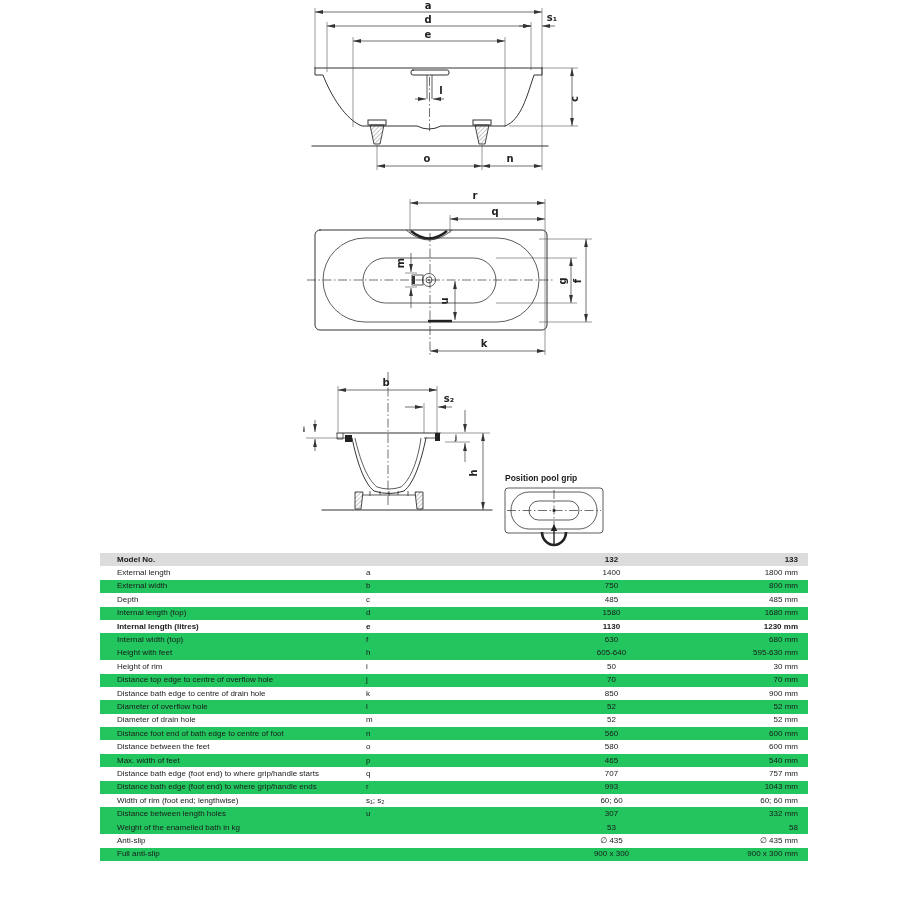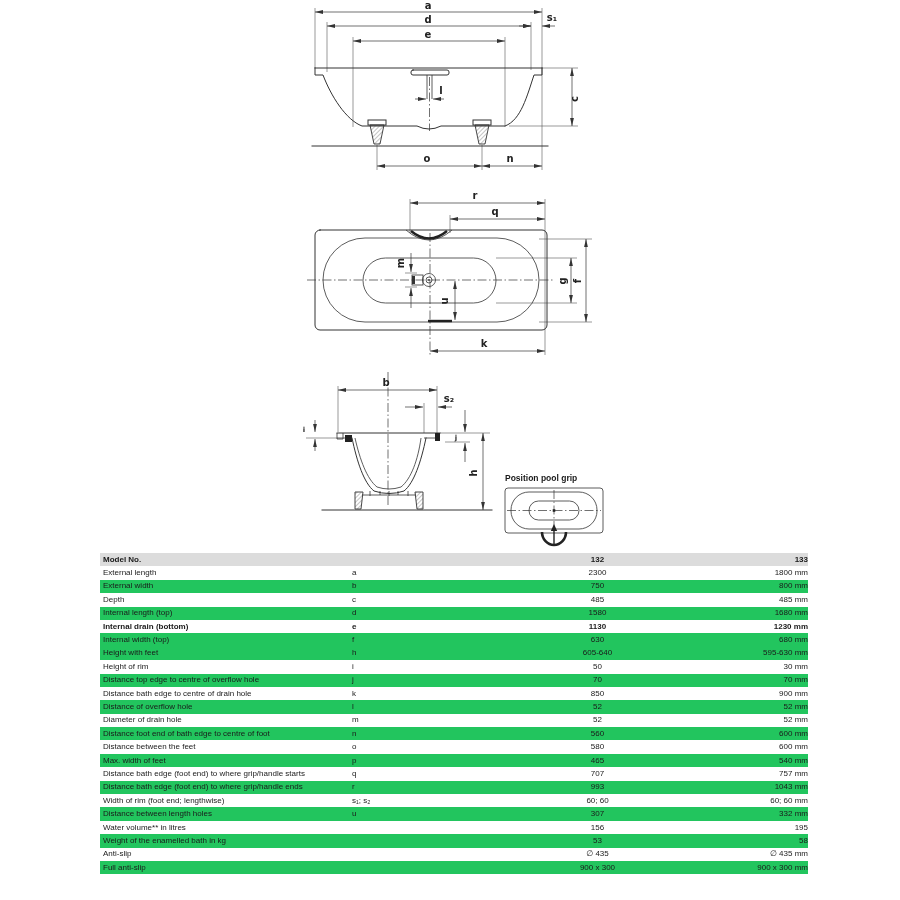--- a/index.html
+++ b/index.html
@@ -15,24 +15,24 @@
   .cl{stroke:#333;stroke-width:0.7;stroke-dasharray:9 2.5 1.5 2.5;fill:none;}
   .foot{stroke:#333;stroke-width:0.9;fill:url(#hatch);}
   .lbl{font-family:"DejaVu Sans",sans-serif;font-size:10px;font-weight:700;fill:#222;text-anchor:middle;}
   .lbs{font-family:"DejaVu Sans",sans-serif;font-size:7px;font-weight:700;fill:#222;text-anchor:middle;}
   .ttl{font-family:"Liberation Sans",sans-serif;font-size:8.5px;font-weight:700;fill:#1a1a1a;}
   .spec-table{position:absolute;left:100px;top:553px;width:708px;}
   .trow{display:flex;align-items:center;height:13.4px;font-size:8px;line-height:1;white-space:nowrap;}
   .trow.alt{background:#22c55e;}
   .trow.bold{font-weight:bold;}
   .trow.header{background:#dcdcdc;font-weight:bold;}
-  .c-label{flex:0 0 249px;padding-left:3px;overflow:hidden;}
+  .c-label{flex:0 0 249px;padding-left:17px;overflow:hidden;}
   .c-key{flex:0 0 120px;}
   .c-v1{flex:0 0 251px;text-align:center;}
-  .c-v2{flex:1 1 auto;text-align:right;}
+  .c-v2{flex:1 1 auto;text-align:right;padding-right:10px;}
 </style>
 </head>
 <body>
 
 <svg width="900" height="553" viewBox="0 0 900 553">
   <defs>
     <marker id="ah" viewBox="0 0 8 5" refX="8" refY="2.5" markerWidth="8" markerHeight="5" markerUnits="userSpaceOnUse" orient="auto-start-reverse">
       <path d="M0,0.6 L8,2.5 L0,4.4 Z" fill="#333"></path>
     </marker>
     <pattern id="hatch" width="3" height="3" patternUnits="userSpaceOnUse" patternTransform="rotate(45)">
@@ -160,21 +160,21 @@
   <div class="trow header">
     <div class="c-label">Model No.</div>
     <div class="c-key"></div>
     <div class="c-v1">132</div>
     <div class="c-v2">133</div>
   </div>
   <div>
       <div class="trow">
         <div class="c-label">External length</div>
         <div class="c-key">a</div>
-        <div class="c-v1">2300</div>
+        <div class="c-v1">1400</div>
         <div class="c-v2">1800 mm</div>
       </div>
       <div class="trow alt">
         <div class="c-label">External width</div>
         <div class="c-key">b</div>
         <div class="c-v1">750</div>
         <div class="c-v2">800 mm</div>
       </div>
       <div class="trow">
         <div class="c-label">Depth</div>
@@ -182,21 +182,21 @@
         <div class="c-v1">485</div>
         <div class="c-v2">485 mm</div>
       </div>
       <div class="trow alt">
         <div class="c-label">Internal length (top)</div>
         <div class="c-key">d</div>
         <div class="c-v1">1580</div>
         <div class="c-v2">1680 mm</div>
       </div>
       <div class="trow bold">
-        <div class="c-label">Internal drain (bottom)</div>
+        <div class="c-label">Internal length (litres)</div>
         <div class="c-key">e</div>
         <div class="c-v1">1130</div>
         <div class="c-v2">1230 mm</div>
       </div>
       <div class="trow alt">
         <div class="c-label">Internal width (top)</div>
         <div class="c-key">f</div>
         <div class="c-v1">630</div>
         <div class="c-v2">680 mm</div>
       </div>
@@ -218,21 +218,21 @@
         <div class="c-v1">70</div>
         <div class="c-v2">70 mm</div>
       </div>
       <div class="trow">
         <div class="c-label">Distance bath edge to centre of drain hole</div>
         <div class="c-key">k</div>
         <div class="c-v1">850</div>
         <div class="c-v2">900 mm</div>
       </div>
       <div class="trow alt">
-        <div class="c-label">Distance of overflow hole</div>
+        <div class="c-label">Diameter of overflow hole</div>
         <div class="c-key">l</div>
         <div class="c-v1">52</div>
         <div class="c-v2">52 mm</div>
       </div>
       <div class="trow">
         <div class="c-label">Diameter of drain hole</div>
         <div class="c-key">m</div>
         <div class="c-v1">52</div>
         <div class="c-v2">52 mm</div>
       </div>
@@ -271,26 +271,20 @@
         <div class="c-key">s₁; s₂</div>
         <div class="c-v1">60; 60</div>
         <div class="c-v2">60; 60 mm</div>
       </div>
       <div class="trow alt">
         <div class="c-label">Distance between length holes</div>
         <div class="c-key">u</div>
         <div class="c-v1">307</div>
         <div class="c-v2">332 mm</div>
       </div>
-      <div class="trow">
-        <div class="c-label">Water volume** in litres</div>
-        <div class="c-key"></div>
-        <div class="c-v1">156</div>
-        <div class="c-v2">195</div>
-      </div>
       <div class="trow alt">
         <div class="c-label">Weight of the enamelled bath in kg</div>
         <div class="c-key"></div>
         <div class="c-v1">53</div>
         <div class="c-v2">58</div>
       </div>
       <div class="trow">
         <div class="c-label">Anti-slip</div>
         <div class="c-key"></div>
         <div class="c-v1">∅ 435</div>

